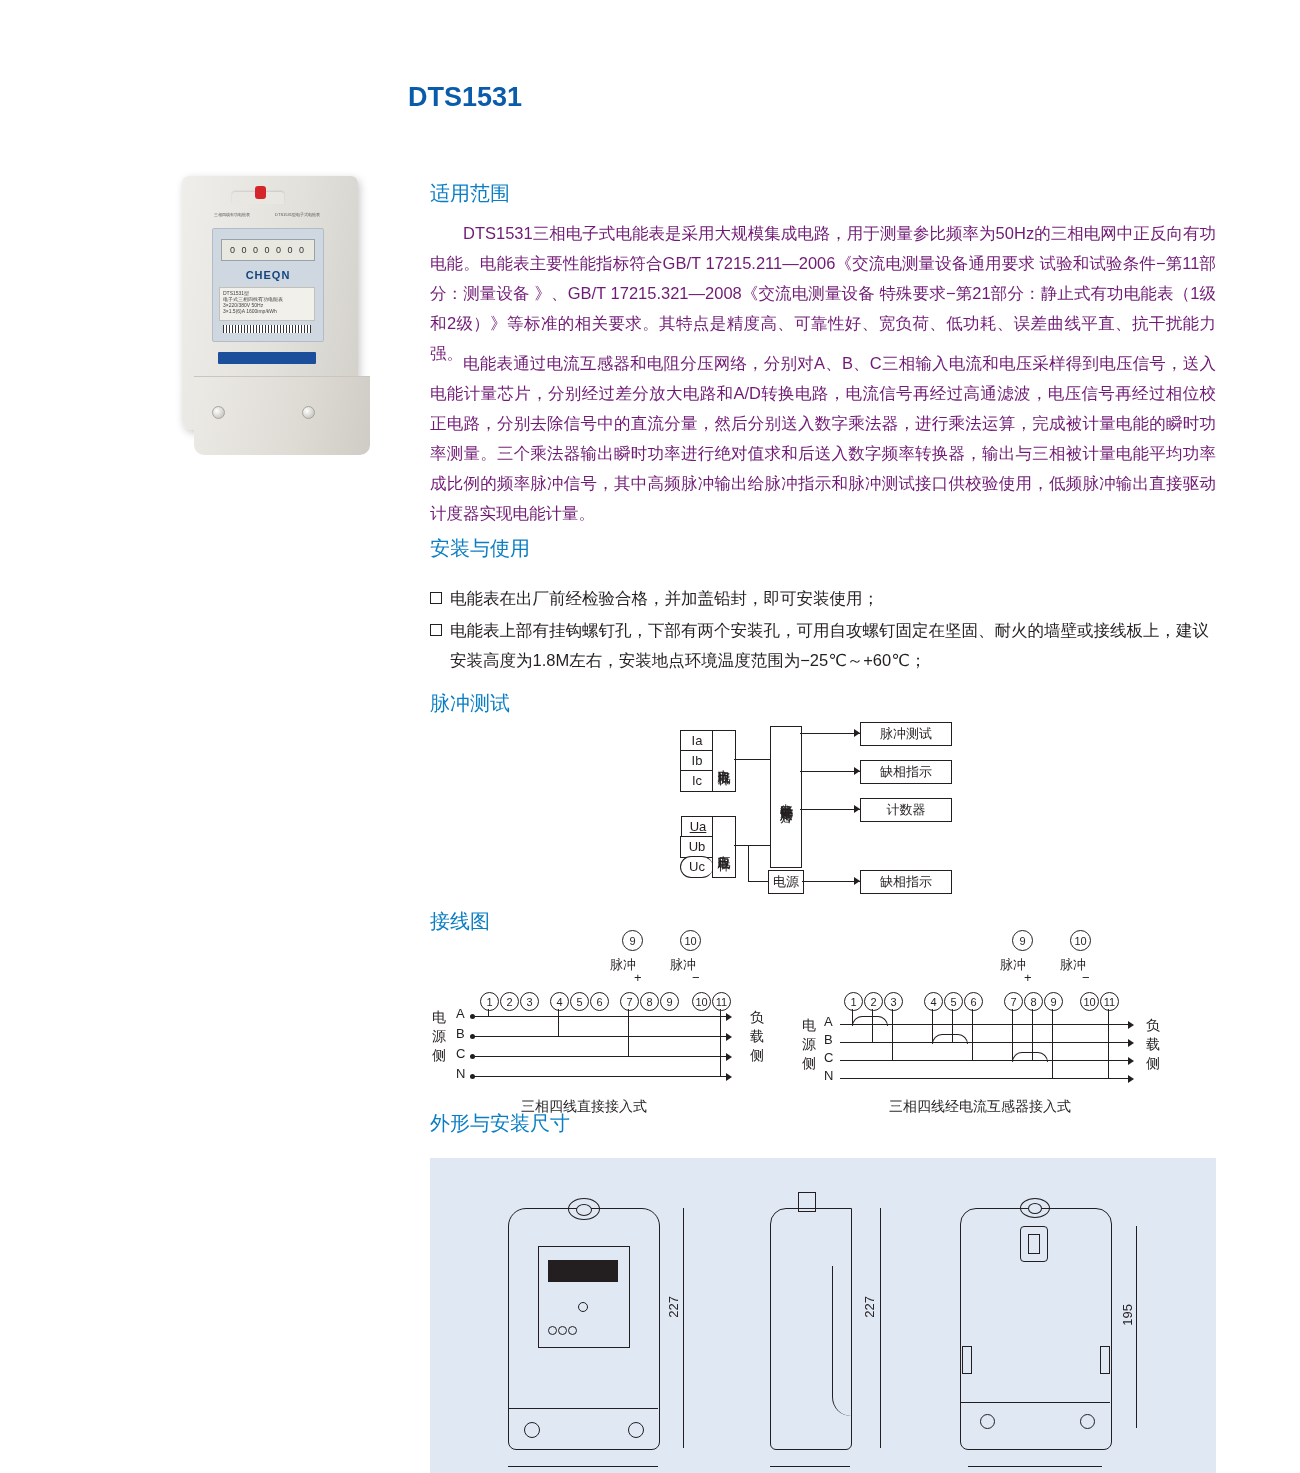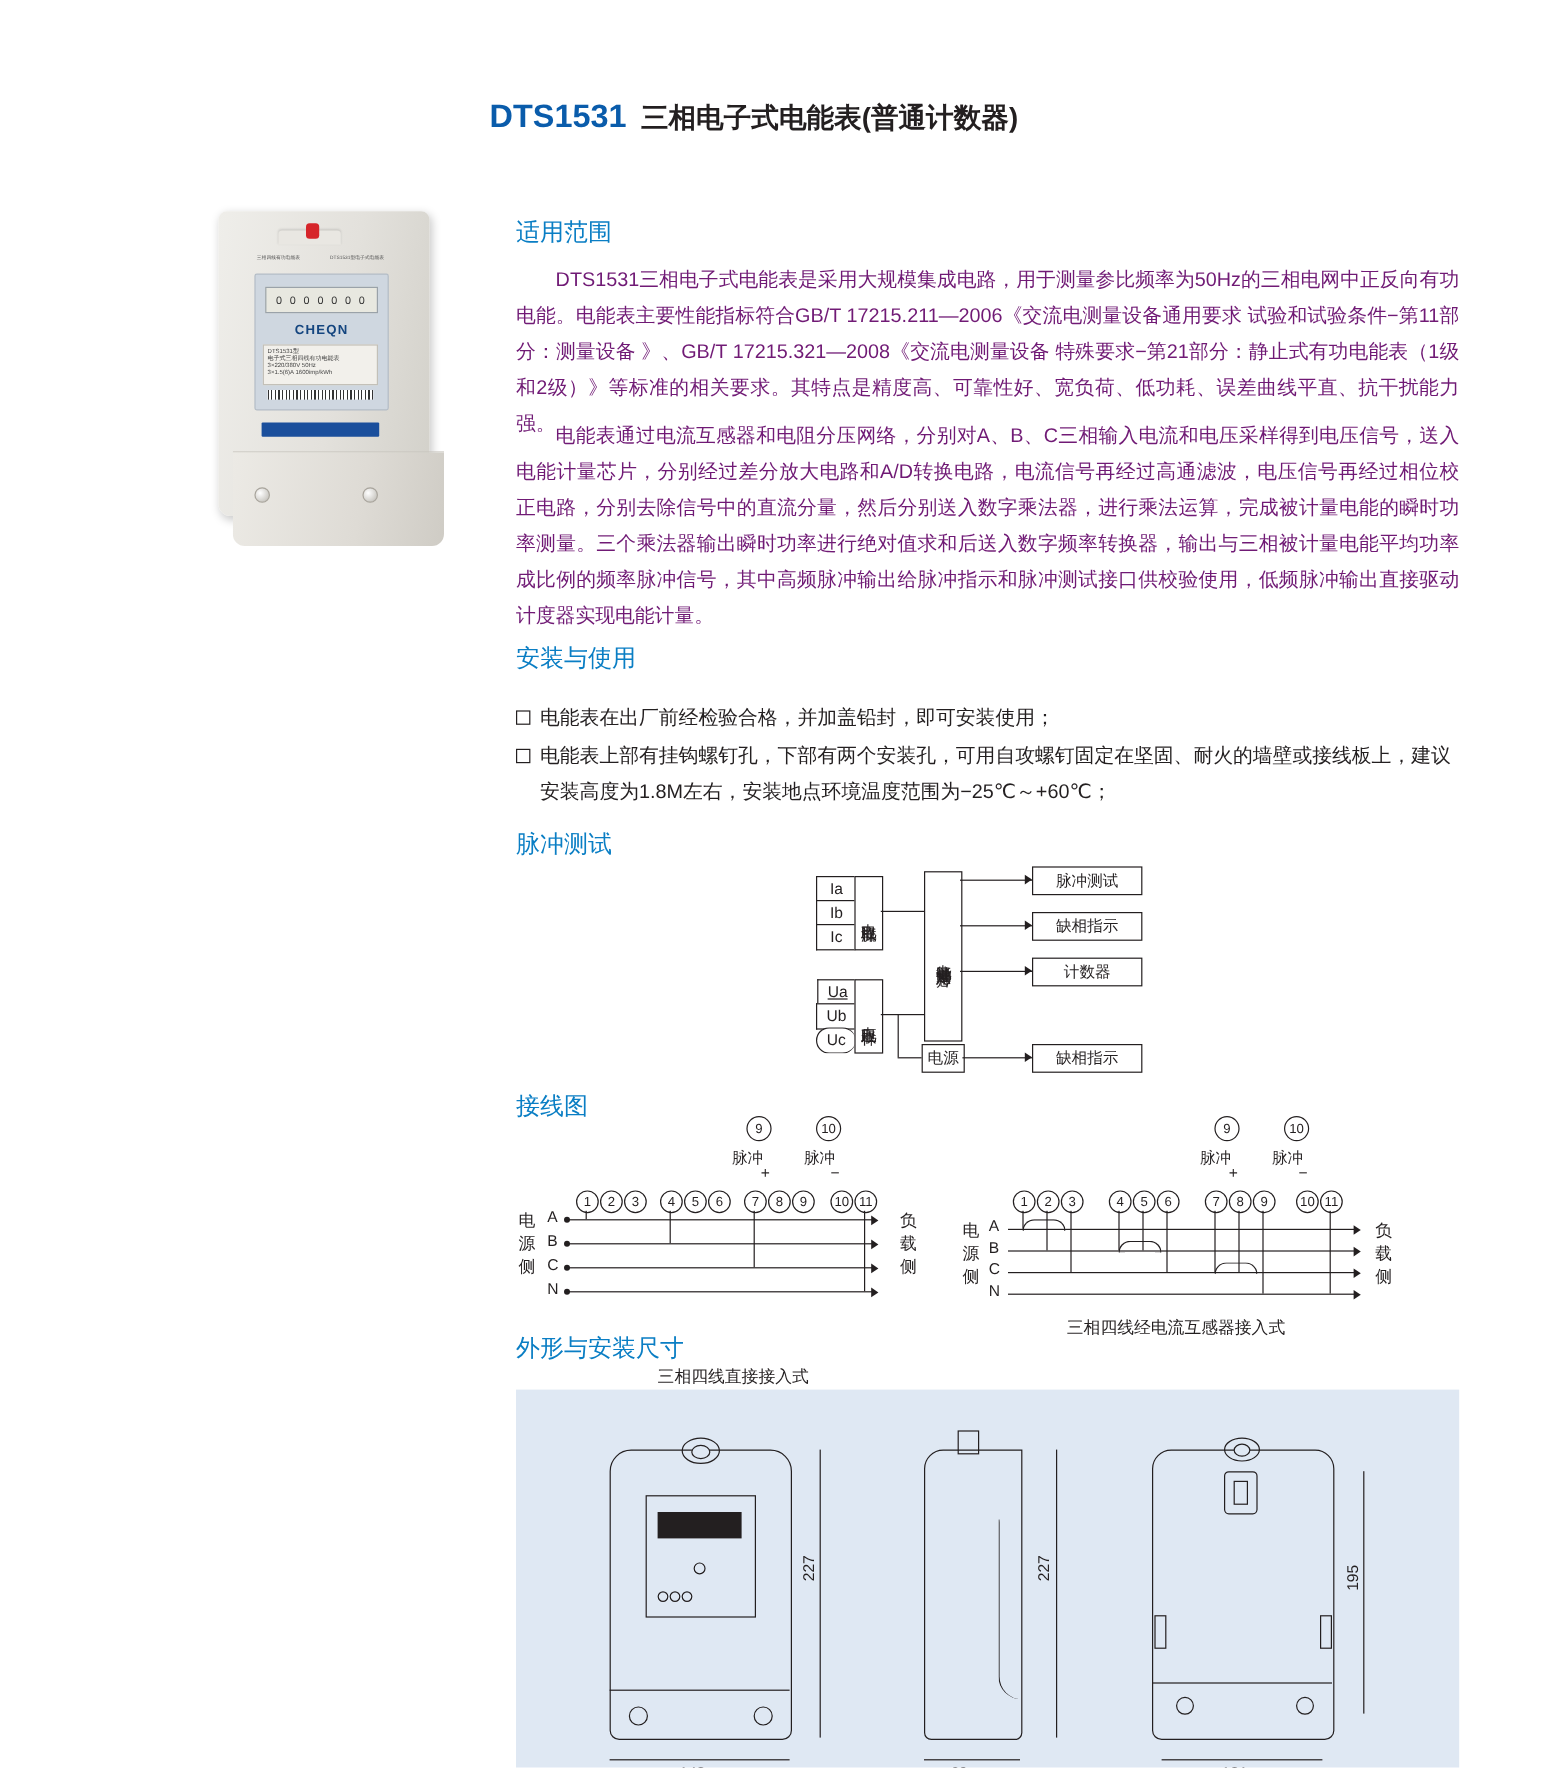--- a/index.html
+++ b/index.html
@@ -157,21 +157,20 @@
   .dimtext{position:absolute;font-size:13px;}
   .vtext{position:absolute;font-size:13px;writing-mode:vertical-rl;transform:rotate(180deg);}
 </style>
 </head>
 <body>
 
 <div class="page">
 
   <div class="title-row">
     <span class="title-model">DTS1531</span>
-    <span class="title-name">三相电子式电能表(普通计数器)</span>
   </div>
 
   <div class="photo">
     <div class="meter-body">
       <div class="meter-top-cap"></div>
       <div class="meter-led"></div>
       <div class="meter-strip">
         <span>三相四线有功电能表</span>
         <span>DTS1531型电子式电能表</span>
       </div>
@@ -287,21 +286,21 @@
     <div class="wln" style="left:290px;top:79px;width:1px;height:67px;"></div>
     <div class="dot" style="left:40px;top:84px;"></div>
     <div class="dot" style="left:40px;top:104px;"></div>
     <div class="dot" style="left:40px;top:124px;"></div>
     <div class="dot" style="left:40px;top:144px;"></div>
     <div class="arrow" style="left:296px;top:83px;"></div>
     <div class="arrow" style="left:296px;top:103px;"></div>
     <div class="arrow" style="left:296px;top:123px;"></div>
     <div class="arrow" style="left:296px;top:143px;"></div>
 
-    <div class="caption" style="left:51px;top:168px;width:260px;margin-top:41px;">三相四线直接接入式</div>
+    <div class="caption" style="left:24px;top:168px;width:260px;">三相四线直接接入式</div>
   </div>
 
   <div class="wire" style="left:800px;top:930px;width:370px;height:180px;">
     <div class="term big" style="left:212px;top:0px;">9</div>
     <div class="term big" style="left:270px;top:0px;">10</div>
     <div class="wlbl" style="left:200px;top:26px;">脉冲</div>
     <div class="wlbl" style="left:260px;top:26px;">脉冲</div>
     <div class="wlbl" style="left:224px;top:40px;">+</div>
     <div class="wlbl" style="left:282px;top:40px;">−</div>
 

